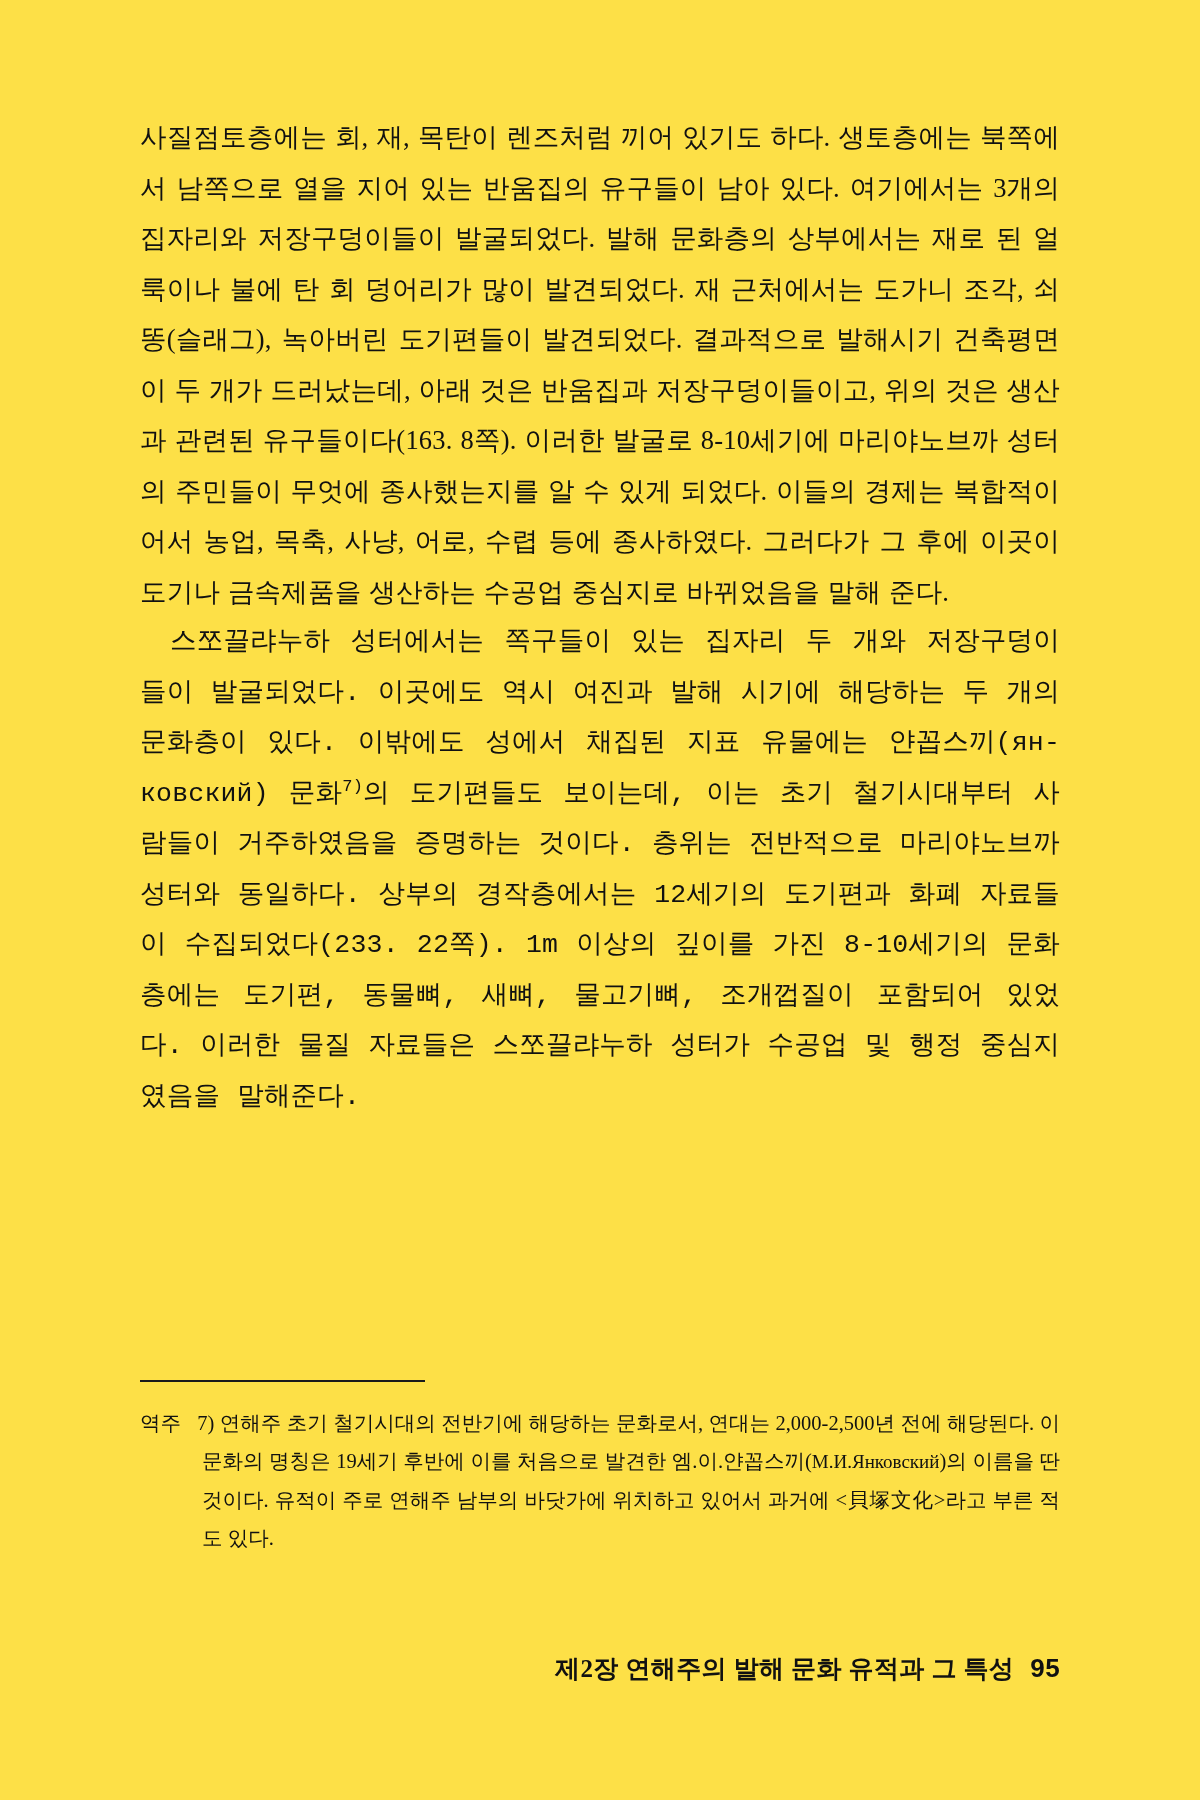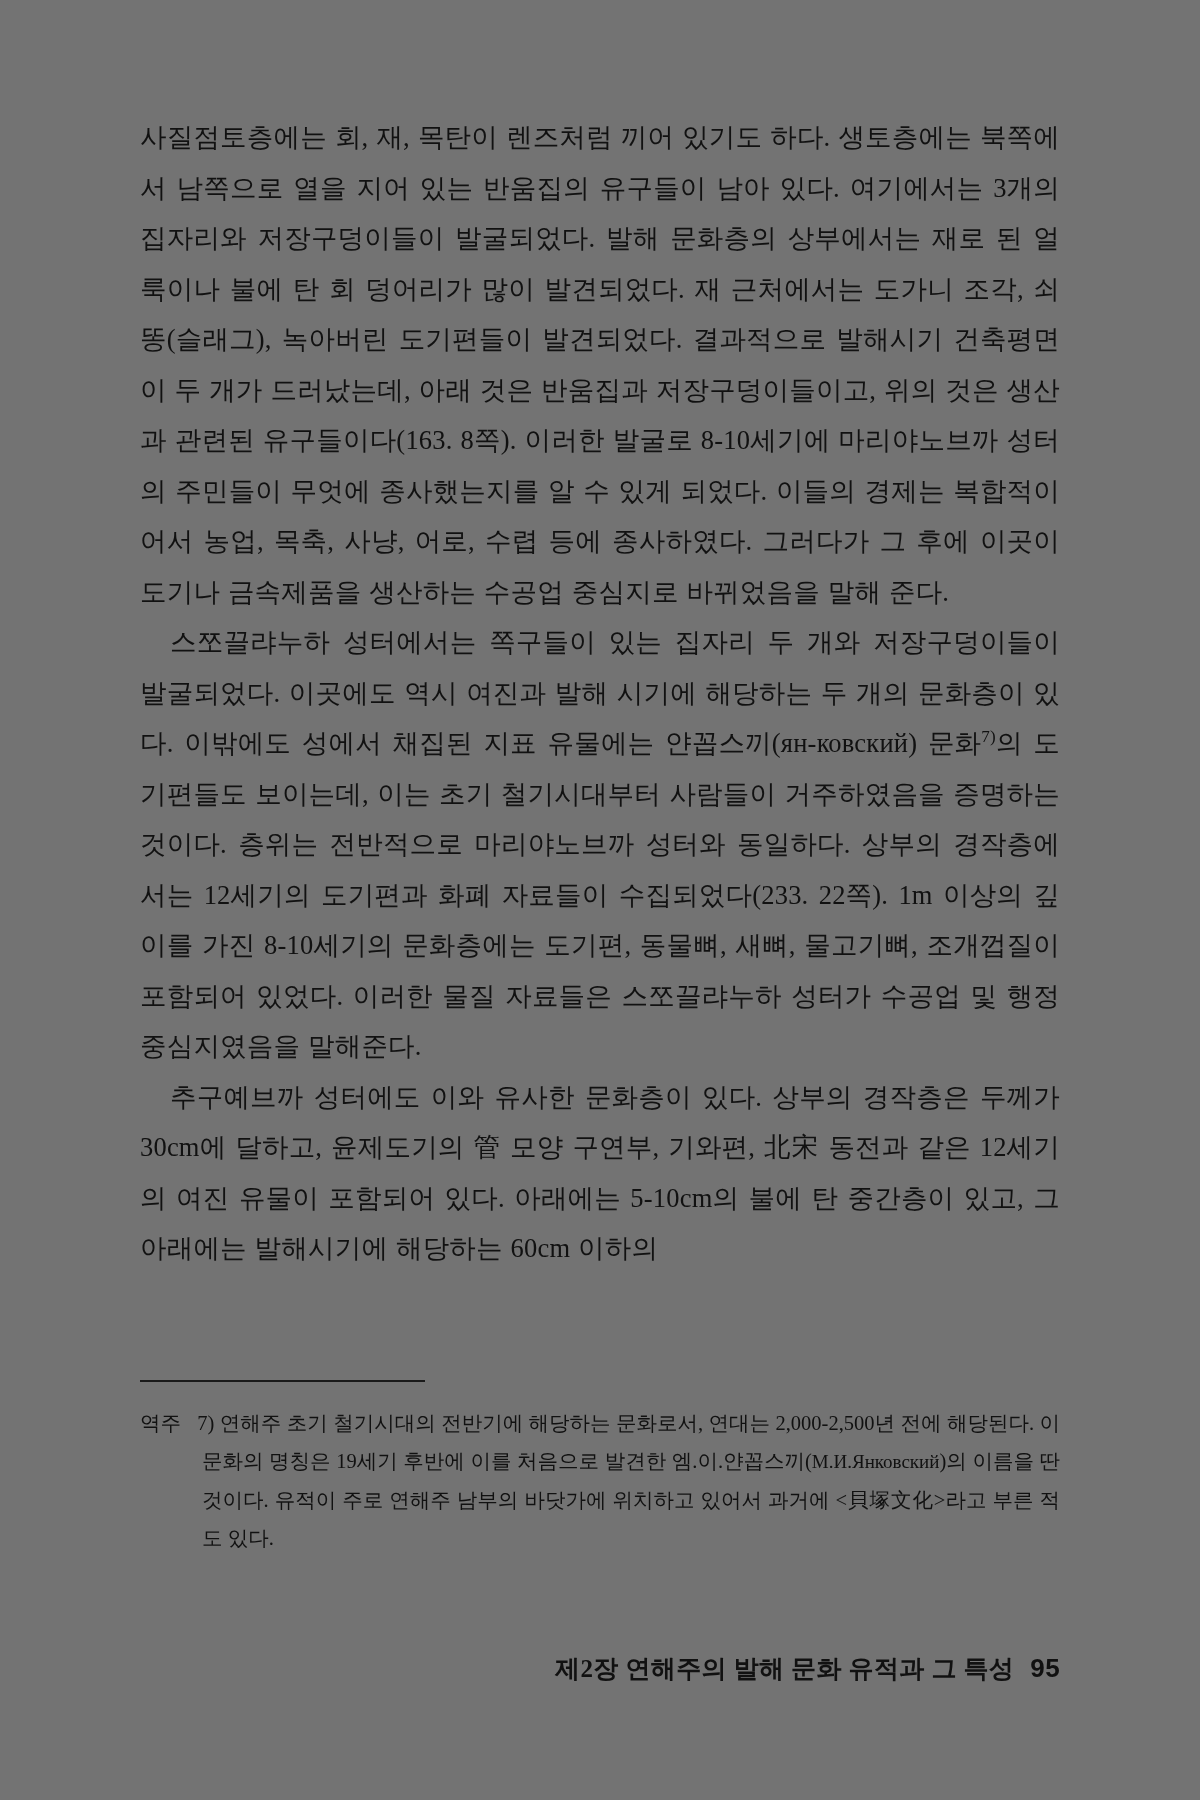--- a/index.html
+++ b/index.html
@@ -14,21 +14,21 @@
     color: #111111;
     position: relative;
     overflow: hidden;
   }
   .page {
     position: absolute;
     left: 0;
     top: 0;
     width: 1200px;
     height: 1800px;
-    background: #737373;
+    background: #fde047;
   }
   .content {
     position: absolute;
     left: 140px;
     top: 112px;
     width: 920px;
   }
   .para {
     font-size: 26.5px;
     line-height: 50.5px;
@@ -36,20 +36,21 @@
     text-justify: inter-character;
     margin: 0;
     letter-spacing: 0.2px;
     word-spacing: 1px;
   }
   .para.indent {
     text-indent: 30px;
   }
   .para + .para {
     margin-top: 0px;
+    font-family: Liberation Mono, monospace;
   }
   .sup {
     font-size: 17px;
     vertical-align: super;
     line-height: 0;
   }
   .footnote-area {
     position: absolute;
     left: 140px;
     top: 1380px;
@@ -101,21 +102,20 @@
 <body>
 
 <div class="page">
 
   <div class="content">
 
     <p class="para">사질점토층에는 회, 재, 목탄이 렌즈처럼 끼어 있기도 하다. 생토층에는 북쪽에서 남쪽으로 열을 지어 있는 반움집의 유구들이 남아 있다. 여기에서는 3개의 집자리와 저장구덩이들이 발굴되었다. 발해 문화층의 상부에서는 재로 된 얼룩이나 불에 탄 회 덩어리가 많이 발견되었다. 재 근처에서는 도가니 조각, 쇠똥(슬래그), 녹아버린 도기편들이 발견되었다. 결과적으로 발해시기 건축평면이 두 개가 드러났는데, 아래 것은 반움집과 저장구덩이들이고, 위의 것은 생산과 관련된 유구들이다(163. 8쪽). 이러한 발굴로 8-10세기에 마리야노브까 성터의 주민들이 무엇에 종사했는지를 알 수 있게 되었다. 이들의 경제는 복합적이어서 농업, 목축, 사냥, 어로, 수렵 등에 종사하였다. 그러다가 그 후에 이곳이 도기나 금속제품을 생산하는 수공업 중심지로 바뀌었음을 말해 준다.</p>
 
     <p class="para indent"><span>스쪼끌랴누하 성터에서는 쪽구들이 있는 집자리 두 개와 저장구덩이들이 발굴되었다. 이곳에도 역시 여진과 발해 시기에 해당하는 두 개의 문화층이 있다. 이밖에도 성에서 채집된 지표 유물에는 얀꼽스끼(ян-ковский) 문화</span><span class="sup">7)</span><span>의 도기편들도 보이는데, 이는 초기 철기시대부터 사람들이 거주하였음을 증명하는 것이다. 층위는 전반적으로 마리야노브까 성터와 동일하다. 상부의 경작층에서는 12세기의 도기편과 화폐 자료들이 수집되었다(233. 22쪽). 1m 이상의 깊이를 가진 8-10세기의 문화층에는 도기편, 동물뼈, 새뼈, 물고기뼈, 조개껍질이 포함되어 있었다. 이러한 물질 자료들은 스쪼끌랴누하 성터가 수공업 및 행정 중심지였음을 말해준다.</span></p>
 
-    <p class="para indent">추구예브까 성터에도 이와 유사한 문화층이 있다. 상부의 경작층은 두께가 30cm에 달하고, 윤제도기의 管 모양 구연부, 기와편, 北宋 동전과 같은 12세기의 여진 유물이 포함되어 있다. 아래에는 5-10cm의 불에 탄 중간층이 있고, 그 아래에는 발해시기에 해당하는 60cm 이하의</p>
 
   </div>
 
   <div class="footnote-area">
     <div class="footnote-rule"></div>
     <p class="footnote">
       <span class="fn-body"><span>역주</span>&nbsp;&nbsp;&nbsp;<span>7)</span> <span>연해주 초기 철기시대의 전반기에 해당하는 문화로서, 연대는 2,000-2,500년 전에 해당된다. 이 문화의 명칭은 19세기 후반에 이를 처음으로 발견한 엠.이.얀꼽스끼(</span><span class="fn-small">М.И.Янковский</span><span>)의 이름을 딴 것이다. 유적이 주로 연해주 남부의 바닷가에 위치하고 있어서 과거에 &lt;貝塚文化&gt;라고 부른 적도 있다.</span></span>
     </p>
   </div>
 

